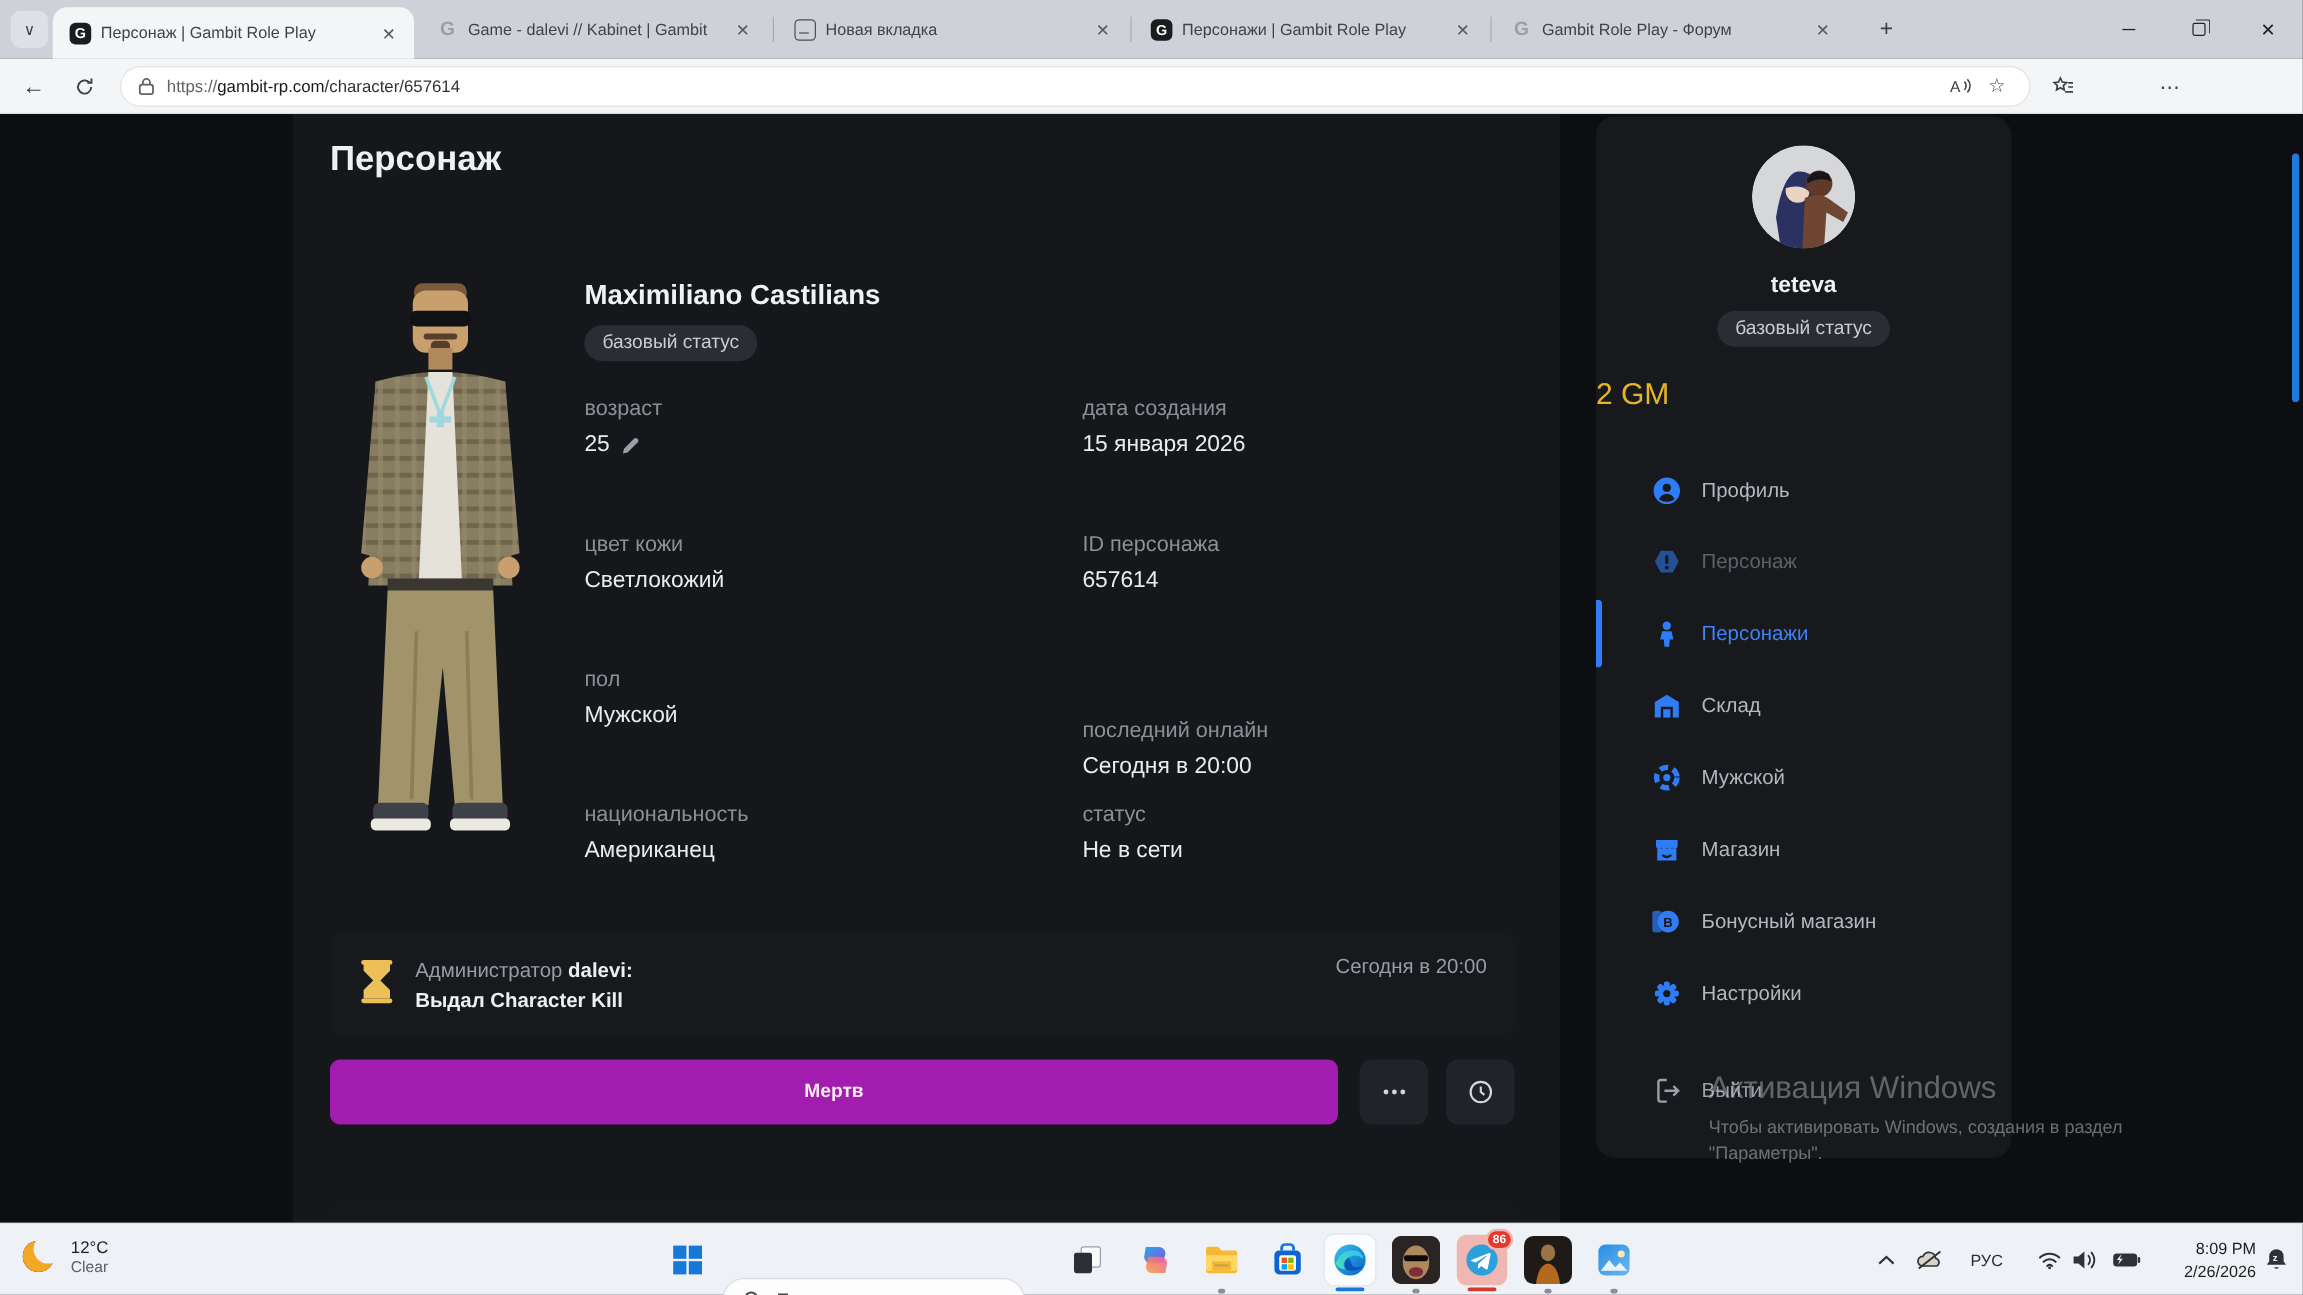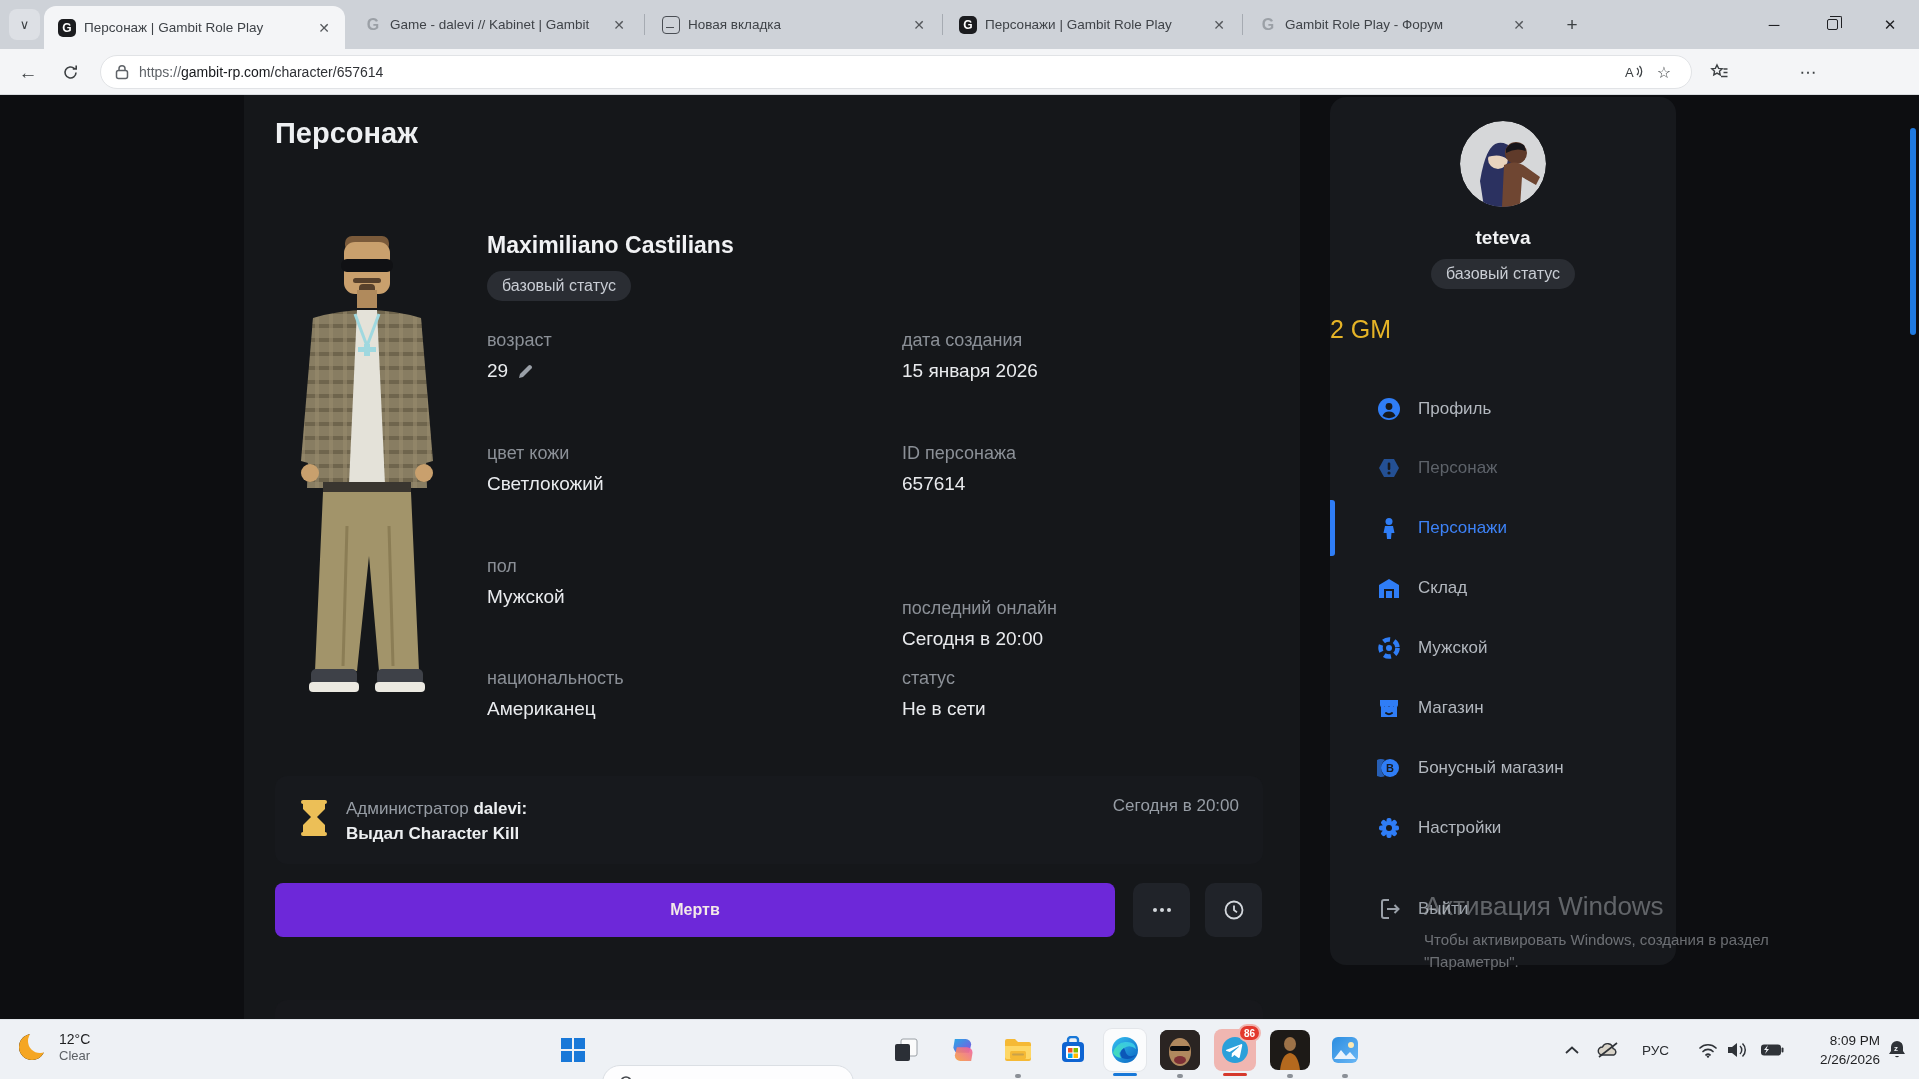--- a/index.html
+++ b/index.html
@@ -68,21 +68,21 @@
   .field .flabel { font-size:18px; color:#8b9097; }
   .field .fvalue { margin-top:9px; font-size:19px; color:#e9ebee; display:flex; align-items:center; gap:9px; }
   .pencil { width:17px; height:17px; }
   #admin-card { position:absolute; left:31px; top:681px; width:988px; height:88px; background:#17191d;
     border-radius:12px; display:flex; align-items:flex-start; padding:20px 24px 0 25px; }
   #admin-card .atext { margin-left:18px; font-size:17px; line-height:25px; }
   #admin-card .role { color:#979da5; }
   #admin-card .aname { color:#edeff1; font-weight:600; }
   #admin-card .action { color:#edeff1;font-weight:bold; }
   #admin-card .atime { margin-left:auto; font-size:17px; color:#979da5; }
-  #death-btn { position:absolute; left:31px; top:788px; width:840px; height:54px; background:#6d28d9;
+  #death-btn { position:absolute; left:31px; top:788px; width:840px; height:54px; background:#a21caf;
     border-radius:8px; display:flex; align-items:center; justify-content:center;
     color:#f3e9e8; font-size:16px; font-weight:700; }
   .sq-btn { position:absolute; top:788px; width:57px; height:54px; background:#202329; border-radius:10px;
     display:flex; align-items:center; justify-content:center; gap:3px; }
   .sq-btn .dot { width:4px; height:4px; border-radius:50%; background:#d3d7dc; }
   #bottom-card { position:absolute; left:31px; top:905px; width:988px; height:19px; background:#17181c;
     border-radius:12px 12px 0 0; }
 
   
   #sidebar { position:absolute; left:1330px; top:2px; width:346px; height:868px; background:#17191d;
@@ -267,21 +267,21 @@
         <rect x="88" y="456" width="50" height="10" rx="4" fill="#ebe9e1"></rect>
       </svg>
     </div>
 
     <div id="char-name">Maximiliano Castilians</div>
     <div id="char-badge" class="pill">базовый статус</div>
 
     <div class="field" style="left:243px; top:235px;">
       <div class="flabel">возраст</div>
       <div class="fvalue">
-          <span>29</span>
+          <span>25</span>
         <svg class="pencil" viewBox="0 0 17 17">
           <path d="M2 15l1-4 8.5-8.5a1.7 1.7 0 0 1 2.4 0l.6.6a1.7 1.7 0 0 1 0 2.4L6 14z" fill="#9aa0a8"></path>
         </svg>
       </div>
     </div>
     <div class="field" style="left:658px; top:235px;">
       <div class="flabel">дата создания</div>
       <div class="fvalue">
           <span>15 января 2026</span>
         </div>

